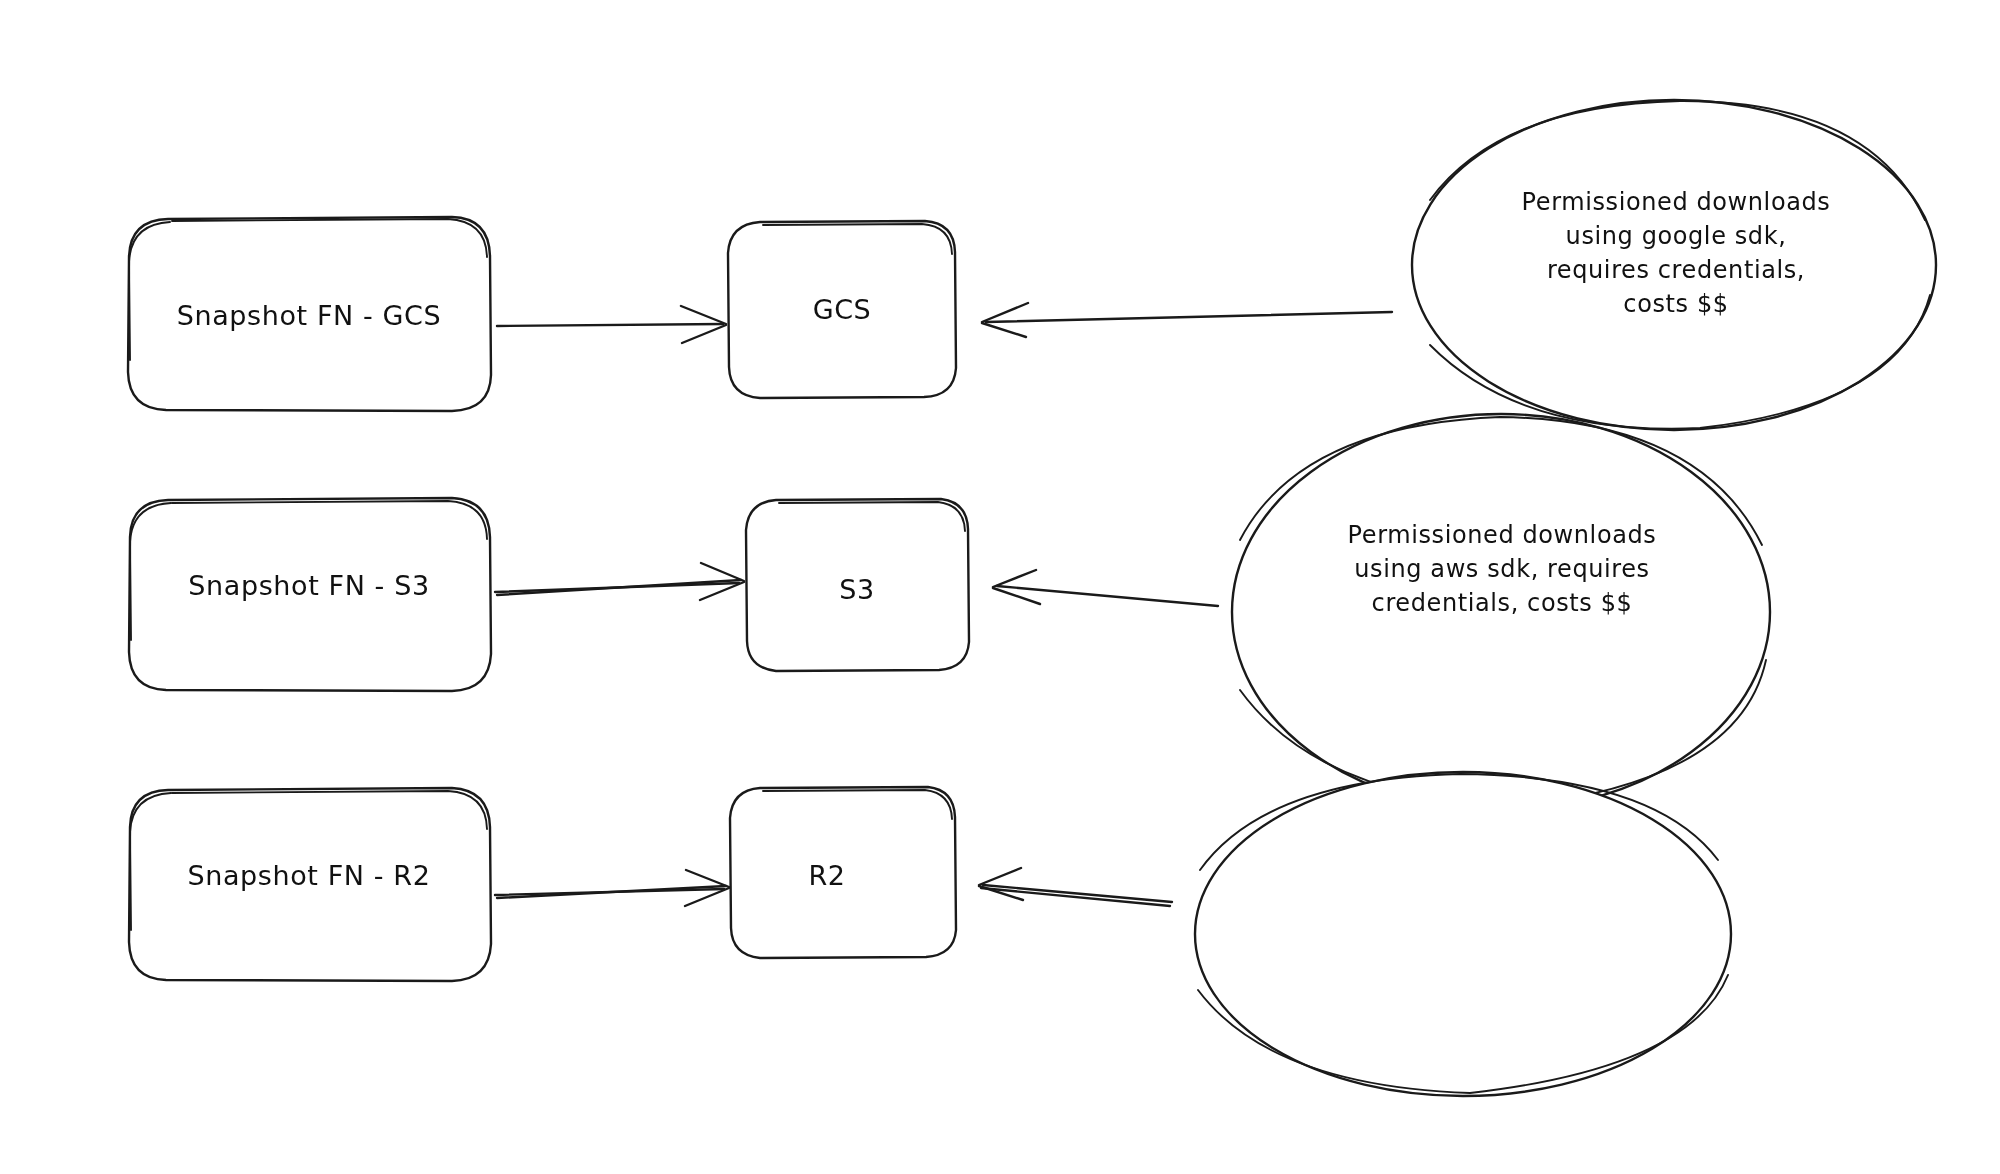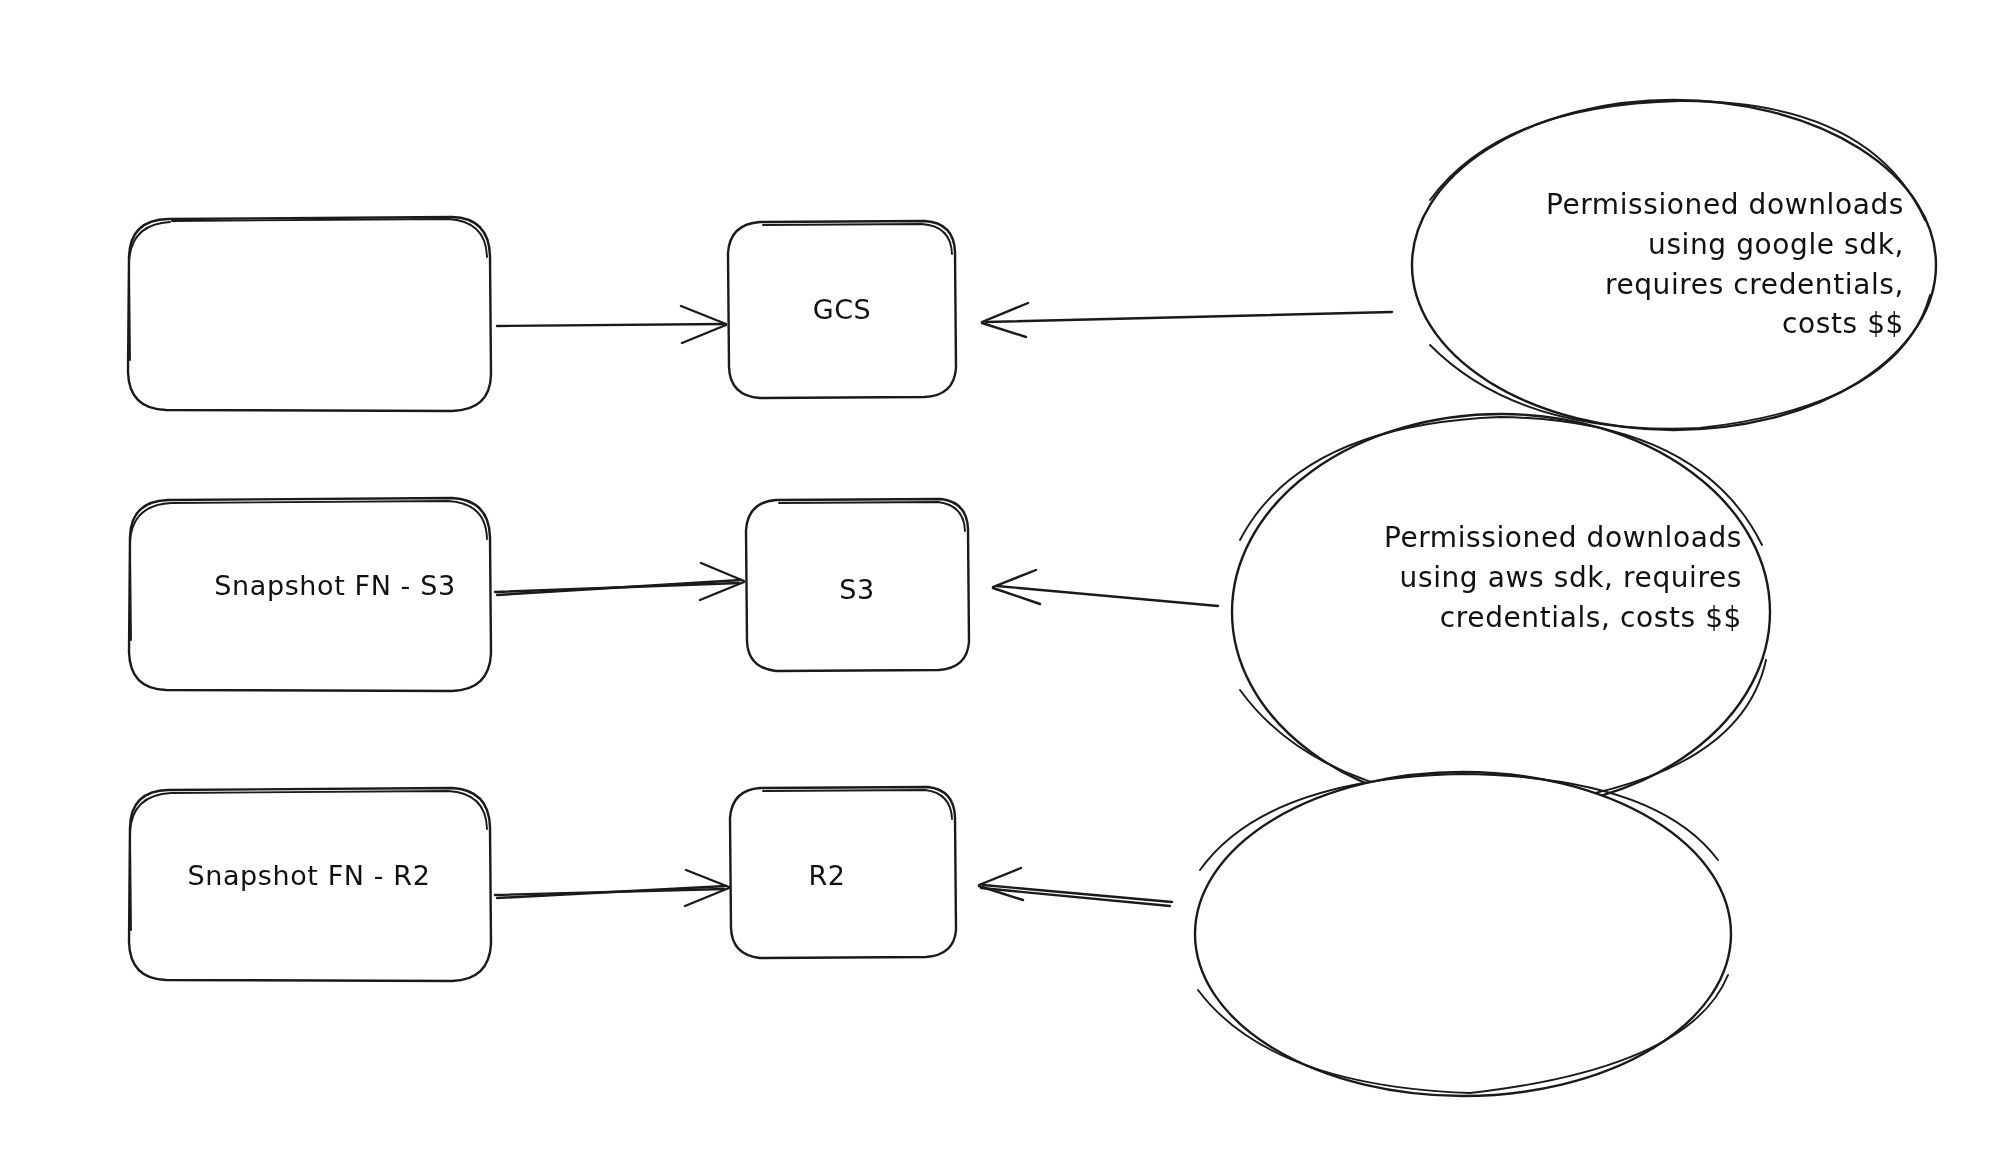--- a/index.html
+++ b/index.html
@@ -57,28 +57,27 @@
   }
   .node-label {
     font-size: 27px;
     font-weight: 400;
   }
   .small-node-label {
     font-size: 27px;
     font-weight: 400;
   }
   .note-label {
-    font-size: 28px;
+    font-size: 24px;
     font-weight: 400;
     line-height: 1.42;
-    text-align: right;
   }
   
   #label-fn-gcs  { left: 128px; top: 298px; width: 362px; }
-  #label-fn-s3   { left: 128px; top: 568px; width: 362px; padding-left: 26px; }
+  #label-fn-s3   { left: 128px; top: 568px; width: 362px; }
   #label-fn-r2   { left: 128px; top: 858px; width: 362px; text-align: center; }
   #label-gcs     { left: 728px; top: 292px; width: 228px; }
   #label-s3      { left: 745px; top: 572px; width: 224px; }
   #label-r2      { left: 730px; top: 858px; width: 194px; }
   #label-note-gcs { left: 1448px; top: 185px; width: 456px; }
   #label-note-s3  { left: 1262px; top: 518px; width: 480px; }
   #label-note-r2  { left: 1235px; top: 890px; width: 456px; }
 </style>
 </head>
 <body>
@@ -178,20 +177,21 @@
     </g>
 
     <g>
       <ellipse class="node-fill sketch-stroke" cx="1463" cy="934" rx="268" ry="162"></ellipse>
       <path class="sketch-stroke-thin" d="M1200,870 Q1265,779 1460,774 Q1655,776 1718,860"></path>
       <path class="sketch-stroke-thin" d="M1728,975 Q1690,1068 1470,1093 Q1270,1086 1198,990"></path>
     </g>
 
   </svg>
 
+  <div class="label node-label" id="label-fn-gcs">Snapshot FN - GCS</div>
 
   <div class="label small-node-label" id="label-gcs">GCS</div>
 
   <div class="label note-label" id="label-note-gcs">Permissioned downloads
 using google sdk,
 requires credentials,
 costs $$</div>
 
   <div class="label node-label" id="label-fn-s3">Snapshot FN - S3</div>
 

